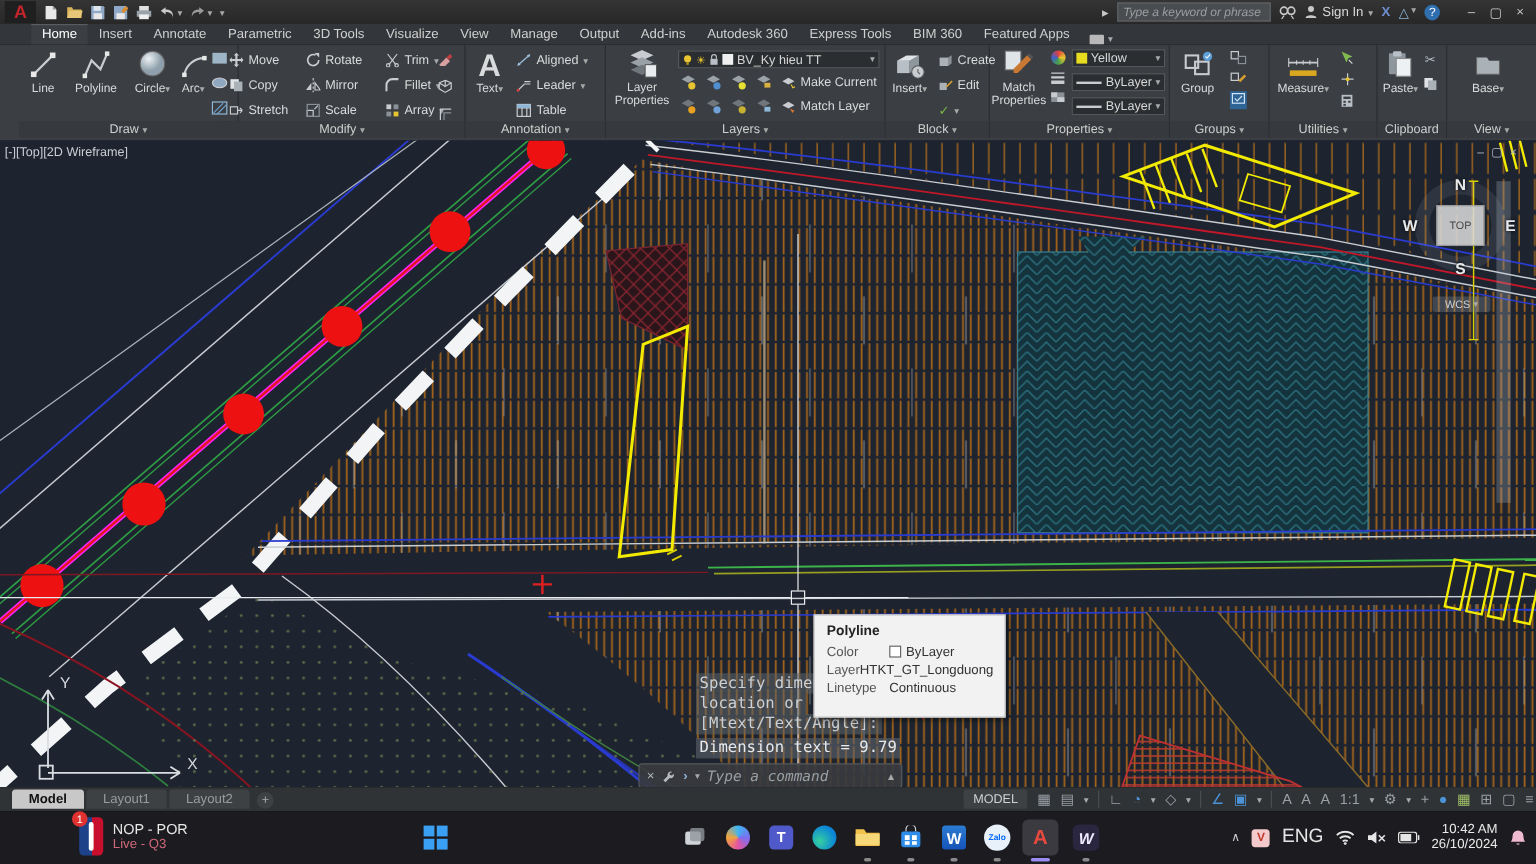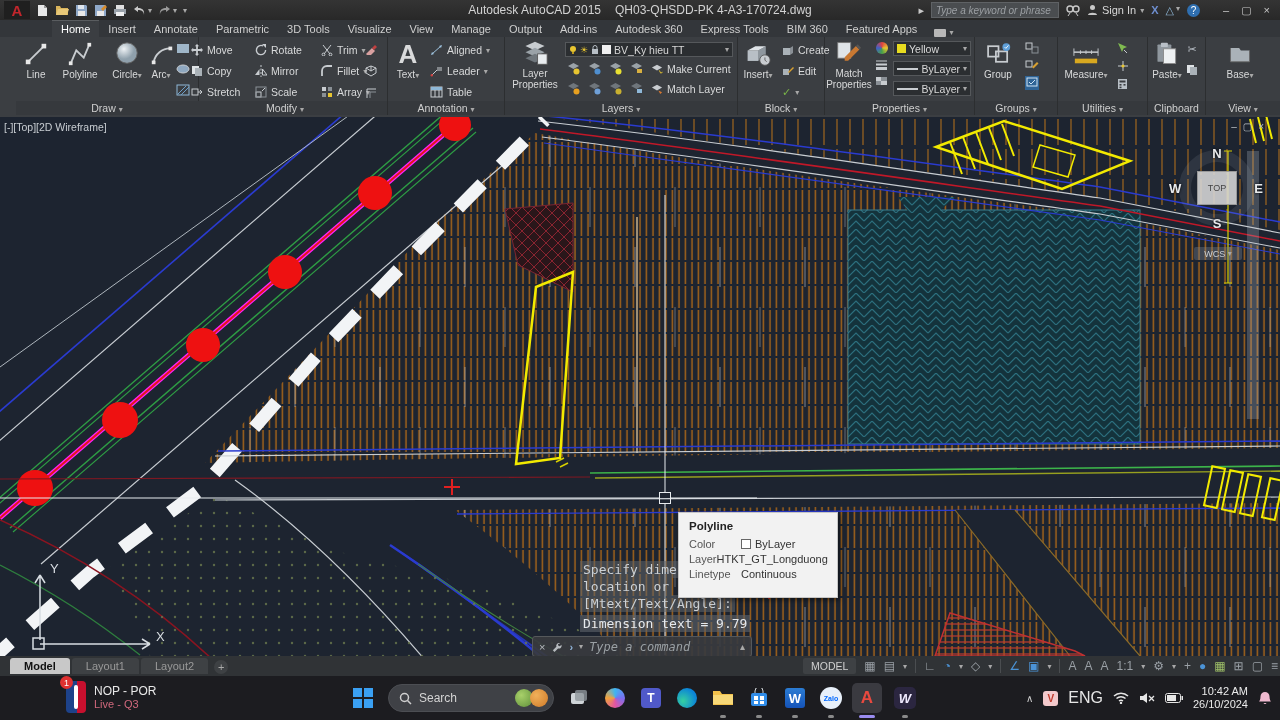--- a/index.html
+++ b/index.html
@@ -12,21 +12,21 @@
   .qat{display:flex;align-items:center;gap:6px;padding-left:4px;}
   .qat svg{display:block;}
   .acad-logo{width:26px;height:18px;display:flex;align-items:center;justify-content:center;font-weight:bold;color:#c2262c;font-size:15px;background:#1f1f1f;}
   #title-center{position:absolute;left:0;right:0;text-align:center;font-size:12px;color:#d2d2d2;pointer-events:none;}
   #title-center b{font-weight:normal;margin-left:14px;}
   #tb-right{position:absolute;right:0;top:0;height:20px;display:flex;align-items:center;gap:7px;padding-right:4px;}
   #tb-search{width:118px;height:14px;background:#4a4d50;border:1px solid #5f6265;color:#9b9fa3;font-style:italic;font-size:10px;display:flex;align-items:center;padding:0 4px;}
   .tbico{color:#c8c8c8;font-size:11px;}
   .winbtns{display:flex;gap:12px;margin-left:16px;padding-right:6px;color:#c8c8c8;font-size:11px;}
   
-  #ribbontabs{position:absolute;left:0;top:20px;width:1280px;height:17px;background:#33363a;display:flex;align-items:flex-end;padding-left:52px;box-sizing:border-box;}
+  #ribbontabs{position:absolute;left:0;top:20px;width:1280px;height:17px;background:#33363a;display:flex;align-items:flex-end;padding-left:26px;box-sizing:border-box;}
   .rtab{padding:2px 9px;font-size:11px;color:#cfcfcf;cursor:default;}
   .rtab.active{background:#3b3e42;color:#fff;border-top:1px solid #5a5d60;}
   
   #ribbon{position:absolute;left:0;top:37px;width:1280px;height:80px;background:#3b3e42;border-bottom:2px solid #26282a;}
   .panel{position:absolute;top:0;height:78px;border-right:1px solid #2c2e30;box-sizing:border-box;}
   .pfoot{position:absolute;left:0;right:0;bottom:0;height:14px;background:#36393d;color:#cfcfcf;font-size:10.5px;text-align:center;line-height:14px;}
   .bigbtn{position:absolute;text-align:center;color:#d9dadb;font-size:10px;line-height:11px;}
   .bigbtn .bicon{margin:0 auto 1px auto;width:30px;height:28px;display:flex;align-items:center;justify-content:center;}
   .sbtn{display:flex;align-items:center;gap:4px;color:#d9dadb;font-size:10.5px;height:14px;}
   .caret{color:#a8a8a8;font-size:8px;}
@@ -122,23 +122,20 @@
           <span class="caret">▾</span>
         </span>
       <span style="display:flex;align-items:center;gap:2px">
           <svg width="13" height="11" viewBox="0 0 13 11" style="transform:scaleX(-1)">
             <path d="M5 1L1 4l4 3V5c3 0 6 1 6 5 1-6-3-7-6-7z" fill="#9a9a9a"></path>
           </svg>
           <span class="caret">▾</span>
         </span>
       <span class="caret">▾</span>
     </div>
-    <div id="title-center">
-      <span>Autodesk AutoCAD 2015</span><b>QH03-QHSDD-PK 4-A3-170724.dwg</b>
-    </div>
     <div id="tb-right">
       <span class="tbico">▸</span>
       <div id="tb-search">Type a keyword or phrase</div>
       <svg width="14" height="12" viewBox="0 0 14 12">
           <circle cx="4" cy="5" r="3" fill="none" stroke="#c8c8c8" stroke-width="1.4"></circle>
           <circle cx="10" cy="5" r="3" fill="none" stroke="#c8c8c8" stroke-width="1.4"></circle>
           <path d="M4 9l-2 3M10 9l2 3" stroke="#c8c8c8"></path>
         </svg>
       <span style="display:flex;align-items:center;gap:4px">
         <svg width="11" height="12" viewBox="0 0 11 12">
@@ -857,29 +854,20 @@
       </div>
     </div>
 
     <svg id="startbtn" viewBox="0 0 22 22">
         <rect x="1" y="1" width="9" height="9" fill="#3aa0f3"></rect>
         <rect x="12" y="1" width="9" height="9" fill="#3aa0f3"></rect>
         <rect x="1" y="12" width="9" height="9" fill="#3aa0f3"></rect>
         <rect x="12" y="12" width="9" height="9" fill="#3aa0f3"></rect>
       </svg>
 
-    <div id="searchpill">
-      <svg width="13" height="13" viewBox="0 0 13 13">
-          <circle cx="5.5" cy="5.5" r="4" fill="none" stroke="#cfcfcf" stroke-width="1.5"></circle>
-          <path d="M8.5 8.5L12 12" stroke="#cfcfcf" stroke-width="1.5"></path>
-        </svg>
-      <span class="stext">Search</span>
-      <span class="fruit" style="background:radial-gradient(circle at 35% 35%,#a8d06a,#5f8f3a)"></span>
-      <span class="fruit" style="background:radial-gradient(circle at 35% 35%,#f0b05a,#d07a28);margin-left:-10px"></span>
-    </div>
 
     <div class="tkicon" style="left:566px">
         <svg width="20" height="20" viewBox="0 0 20 20">
           <rect x="2" y="5" width="13" height="11" rx="2" fill="#cfd4d8"></rect>
           <rect x="6" y="2" width="12" height="11" rx="2" fill="#8f969c" opacity="0.8"></rect>
         </svg>
       </div>
     <div class="tkicon" style="left:602px">
         <div style="width:20px;height:20px;border-radius:50%;background:conic-gradient(#3db6f2,#7a6ff0,#e255a1,#f2a33c,#3db6f2)"></div>
       </div>

